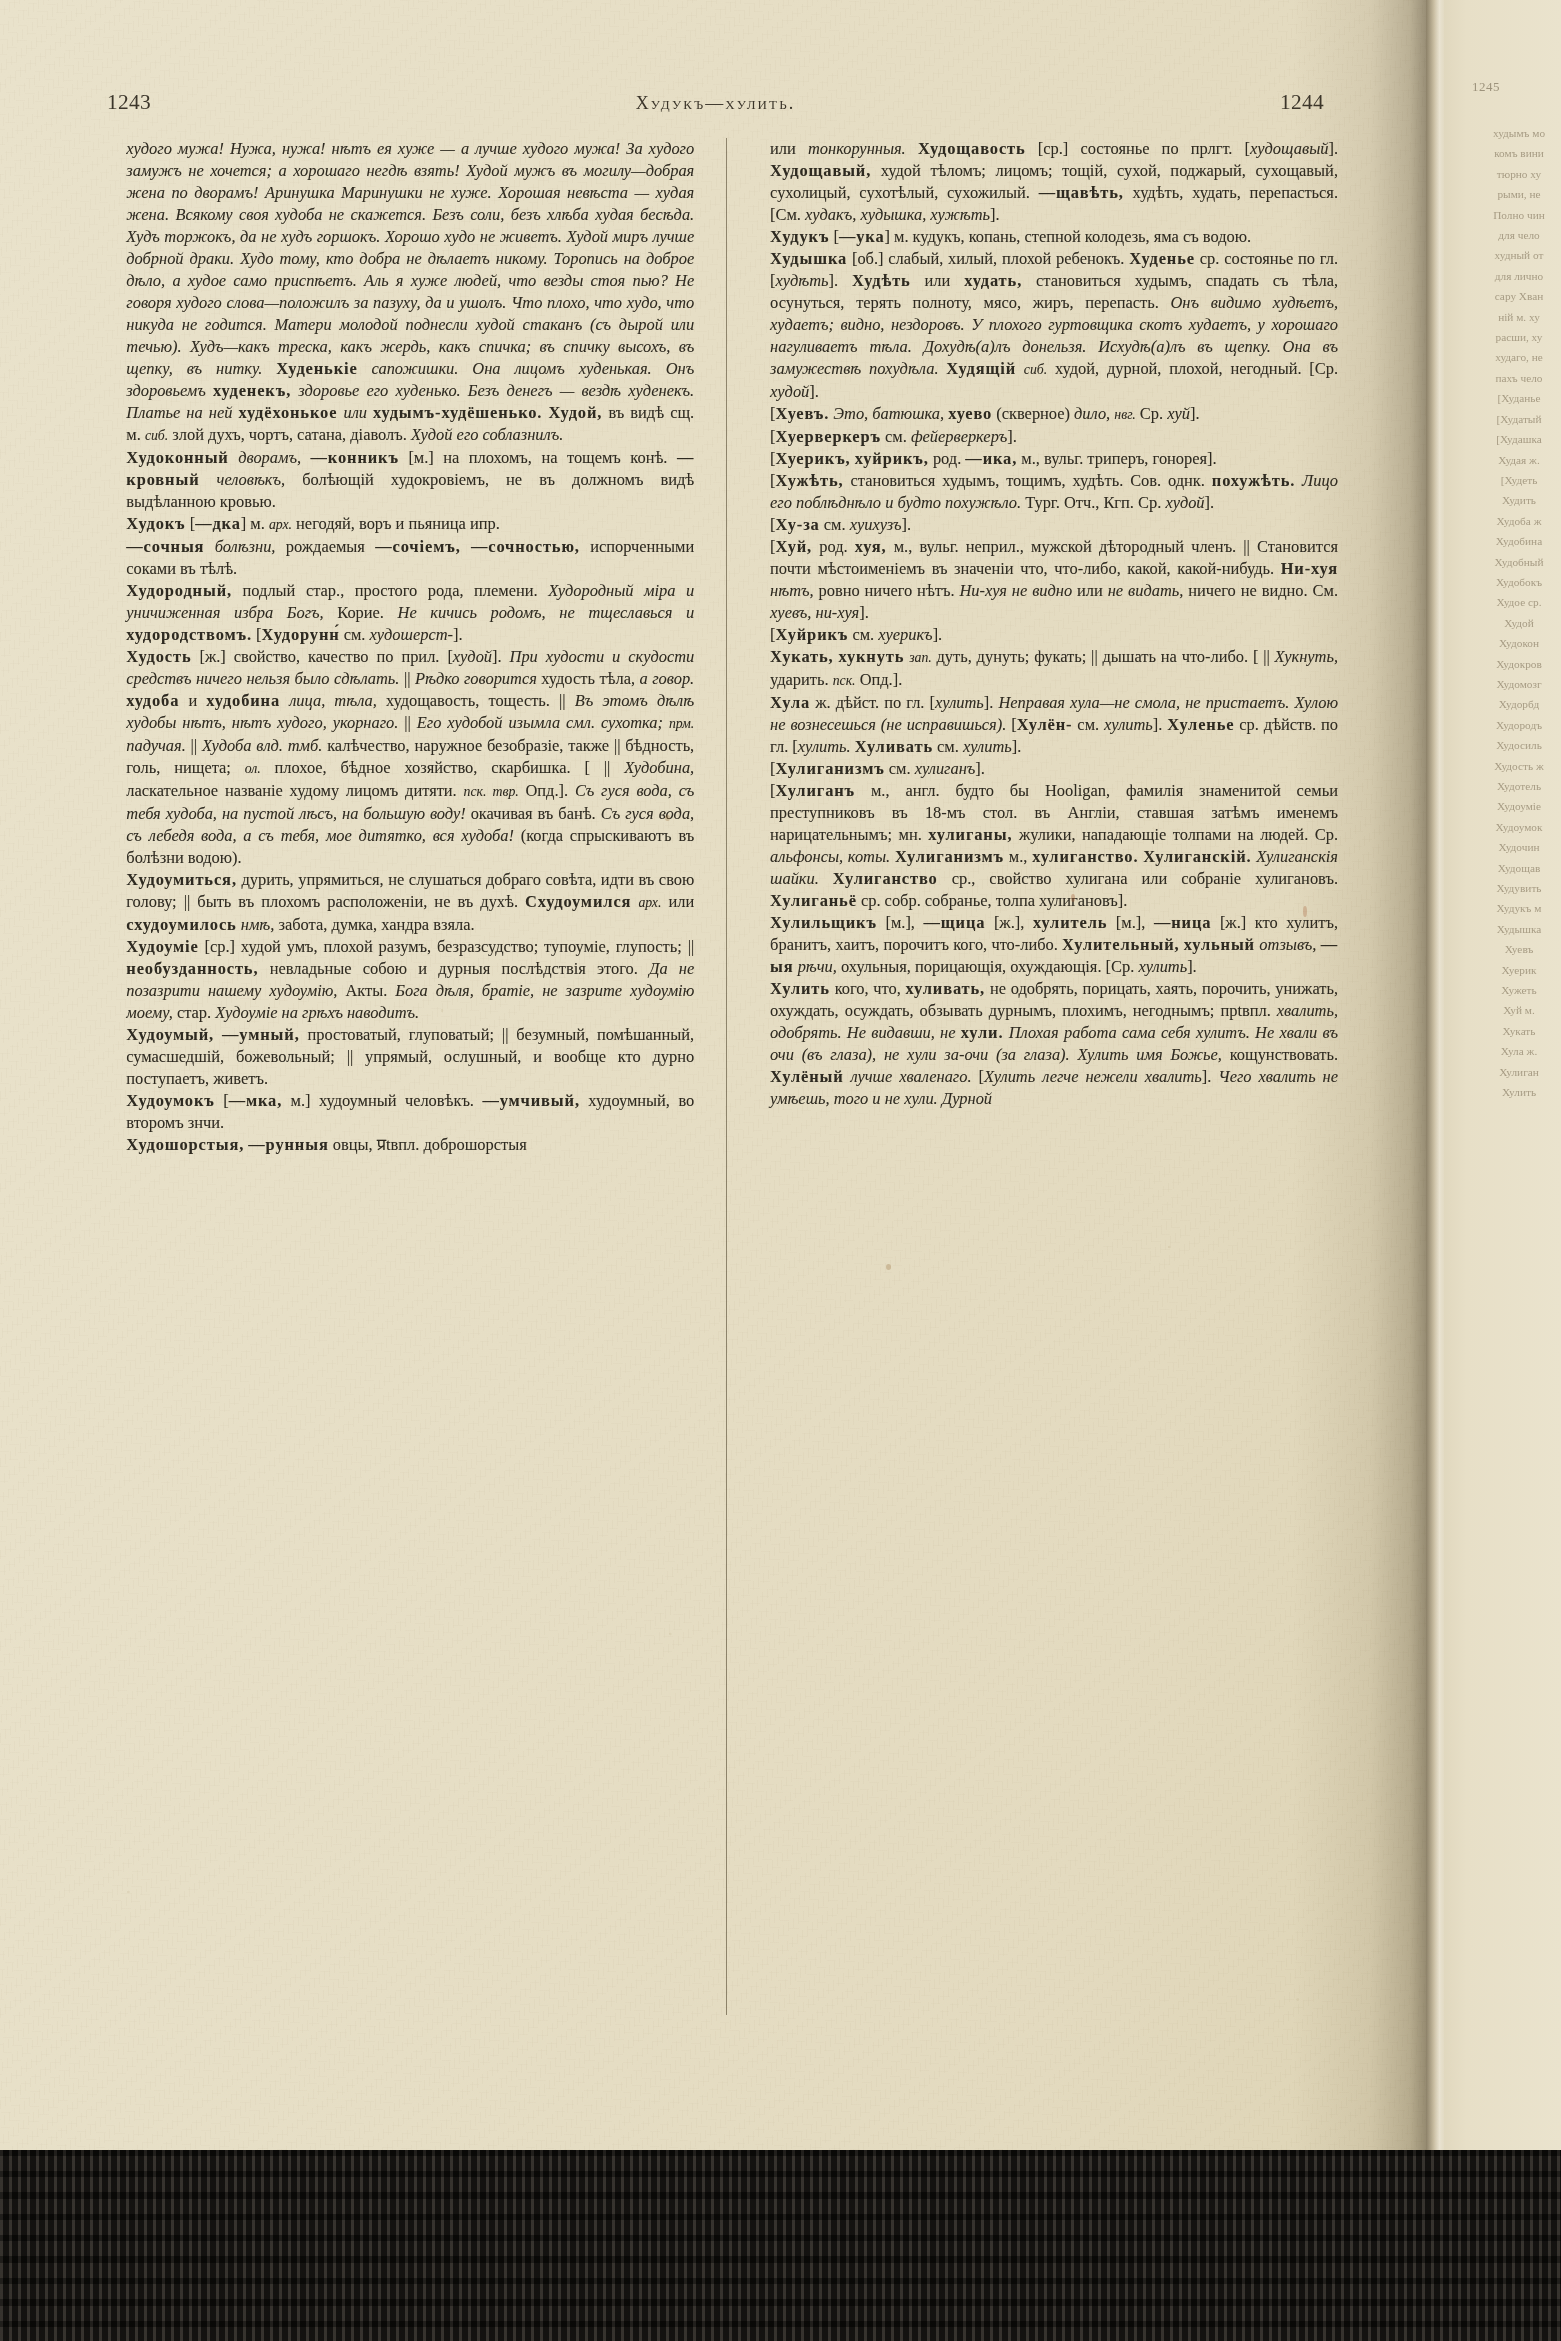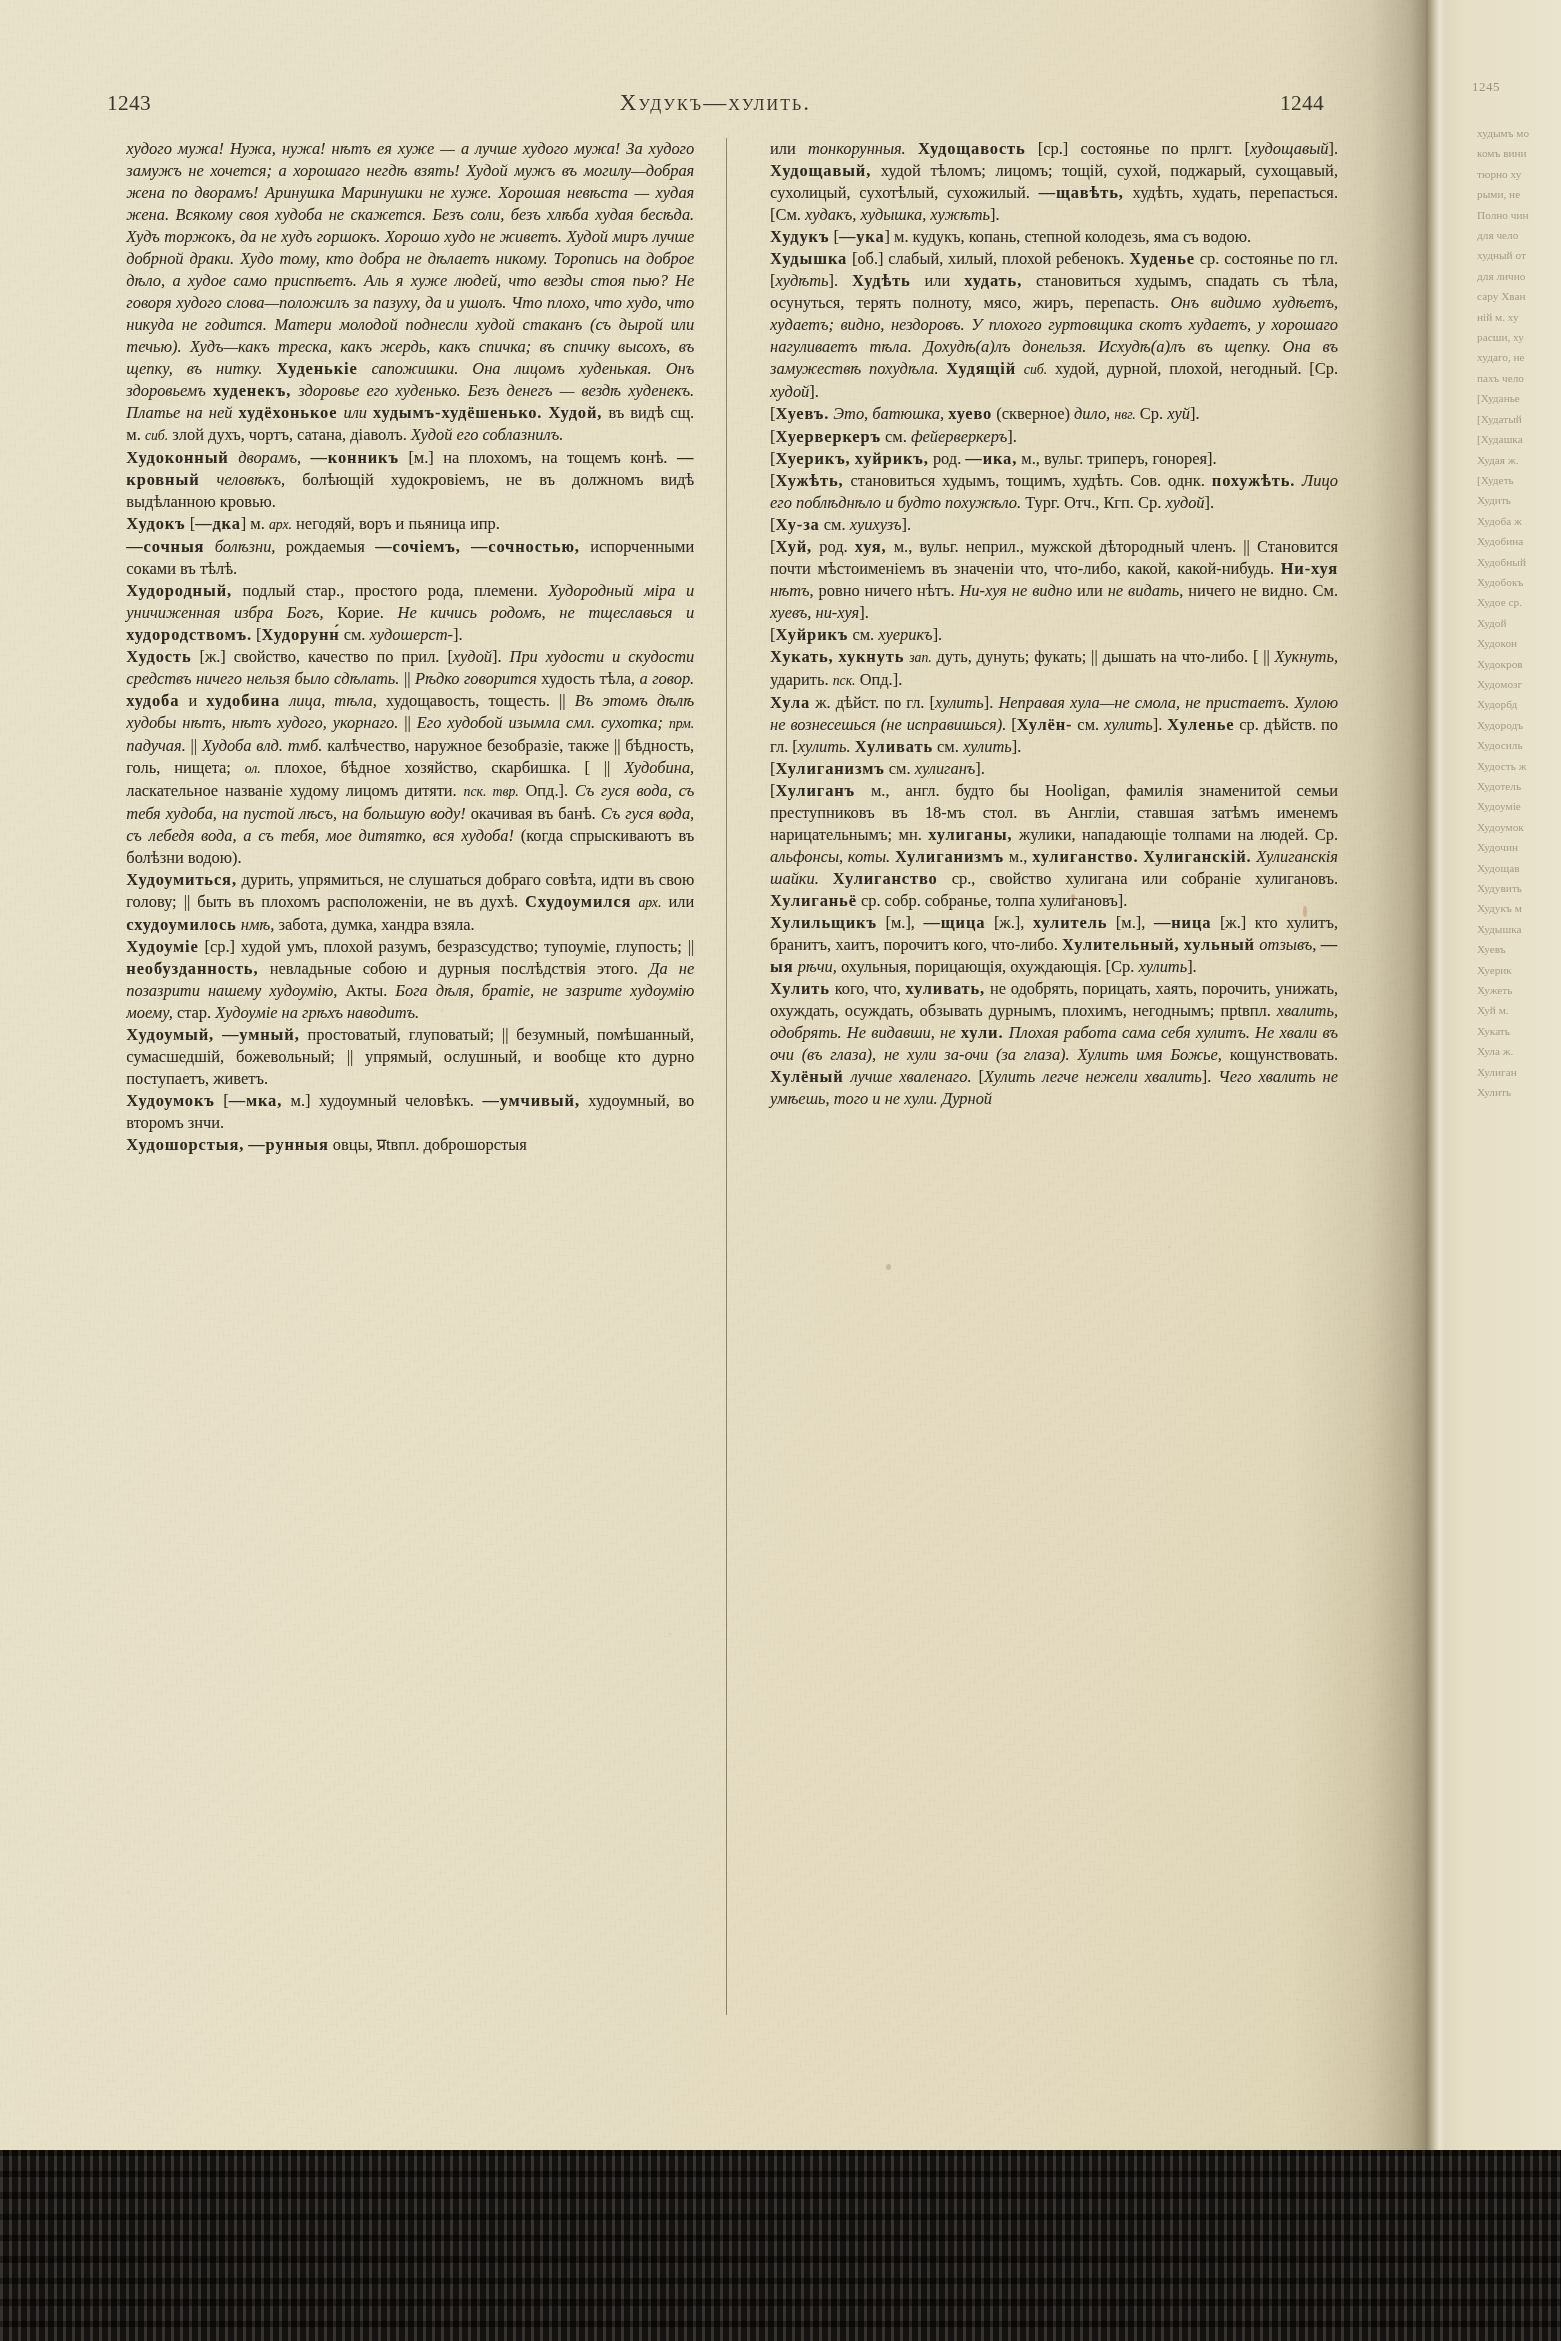--- a/index.html
+++ b/index.html
@@ -71,33 +71,33 @@
     position:absolute; left:0; top:0; width:18px; height:100%;
     background:linear-gradient(90deg, rgba(60,46,24,0.45) 0%, rgba(120,100,66,0.18) 45%, rgba(255,255,255,0.30) 75%, rgba(255,255,255,0.08) 100%);
   }
   #facing-folio {
     position:absolute; left:46px; top:79px;
     font-size:13px; color:#9d937c; letter-spacing:0.5px;
   }
   #facing-col {
     position:absolute; left:51px; top:123px; right:0; bottom:32px;
     font-size:11.3px; line-height:20.4px; color:#a79c84;
-    overflow:hidden; word-break:break-all;
+    overflow:hidden; word-break:break-all;text-align:center;
   }
   #facing-col span { display:block; white-space:nowrap; }
 
   
   #head {
     position:absolute; left:107px; top:90px; width:1217px;
     display:flex; align-items:baseline; justify-content:space-between;
     color:#3b352a;
   }
   .folio { font-size:21.4px; letter-spacing:0.3px; }
   #head-title {
-    font-size:23px; letter-spacing:2.1px;
+    font-size:18px; letter-spacing:2.1px;
     font-variant:small-caps;
     text-transform:none;
   }
 
   
   #cols {
     position:absolute; left:107px; top:138px;
     width:1231px; height:1877px;
     display:flex; gap:0;
   }

